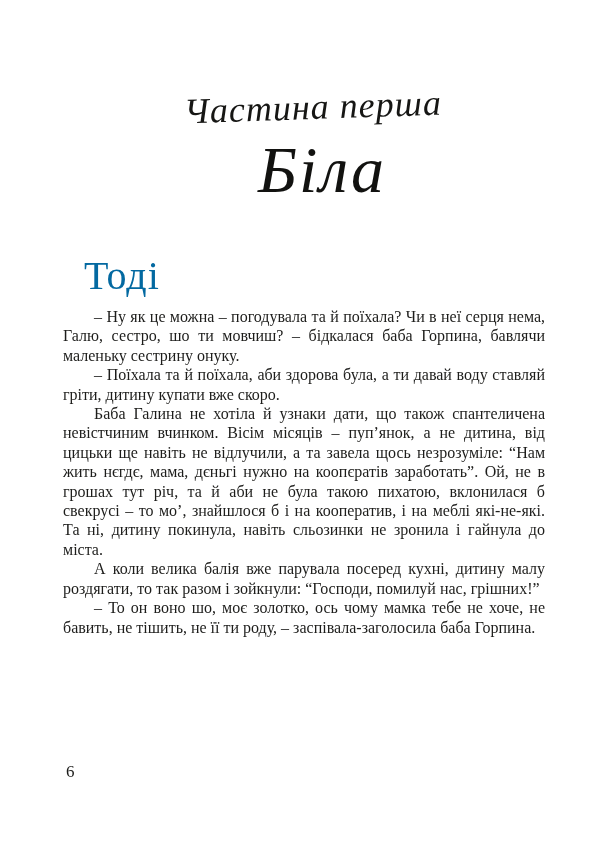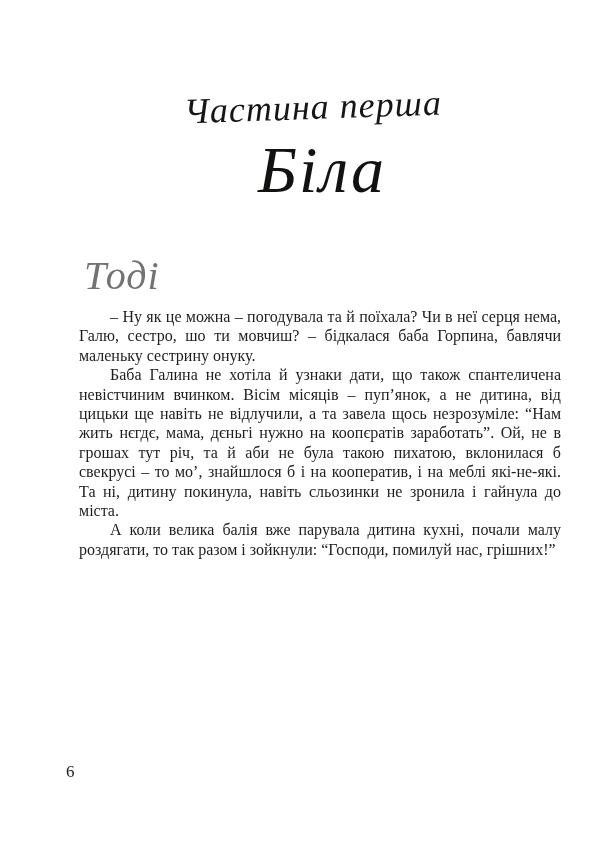--- a/index.html
+++ b/index.html
@@ -46,37 +46,35 @@
     font-size: 66px;
     line-height: 1.1;
     color: #121210;
     letter-spacing: 2px;
   }
   
   .section-heading {
     position: absolute;
     top: 254px;
     left: 84px;
-    font-style: italic;
     font-size: 40px;
     line-height: 1.1;
-    color: #737373;
+    color: #0369a1;
     letter-spacing: 1px;
   }
   
   .body-text {
     position: absolute;
     top: 307px;
     left: 63px;
     width: 482px;
     font-size: 16px;
     line-height: 19.4px;
     text-align: justify;
     color: #1d1d1b;
-    margin-left: 16px;
   }
   .body-text p {
     margin: 0;
     padding: 0;
     text-indent: 31px;
   }
   .page-number {
     position: absolute;
     top: 762px;
     left: 66px;
@@ -90,19 +88,21 @@
 <div class="page">
 
   <div class="part-title">Частина перша</div>
 
   <div class="part-name">Біла</div>
 
   <div class="section-heading">Тоді</div>
 
   <div class="body-text">
     <p>– Ну як це можна – погодувала та й поїхала? Чи в неї серця нема, Галю, сестро, шо ти мовчиш? – бідкалася баба Горпина, бавлячи маленьку сестрину онуку.</p>
+    <p>– Поїхала та й поїхала, аби здорова була, а ти давай воду ставляй гріти, дитину купати вже скоро.</p>
     <p>Баба Галина не хотіла й узнаки дати, що також спантеличена невістчиним вчинком. Вісім місяців – пуп’янок, а не дитина, від цицьки ще навіть не відлучили, а та завела щось незрозуміле: “Нам жить нєгдє, мама, дєньгі нужно на коопєратів заработать”. Ой, не в грошах тут річ, та й аби не була такою пихатою, вклонилася б свекрусі – то мо’, знайшлося б і на кооператив, і на меблі які-не-які. Та ні, дитину покинула, навіть сльозинки не зронила і гайнула до міста.</p>
-    <p>А коли велика балія вже парувала дитина кухні, почали малу роздягати, то так разом і зойкнули: “Господи, помилуй нас, грішних!”</p>
+    <p>А коли велика балія вже парувала посеред кухні, дитину малу роздягати, то так разом і зойкнули: “Господи, помилуй нас, грішних!”</p>
+    <p>– То он воно шо, моє золотко, ось чому мамка тебе не хоче, не бавить, не тішить, не її ти роду, – заспівала-заголосила баба Горпина.</p>
   </div>
 
   <div class="page-number">6</div>
 
 </div>
 
 </body></html>

